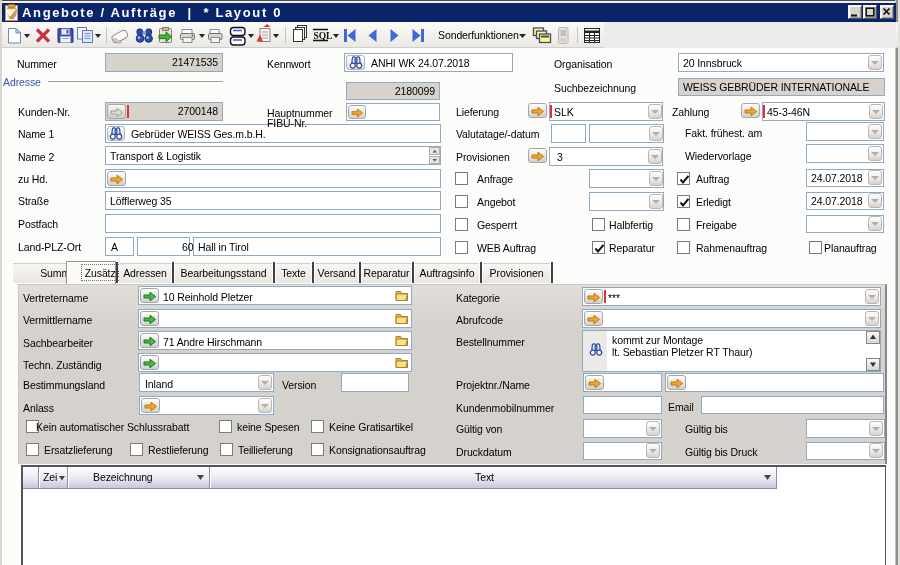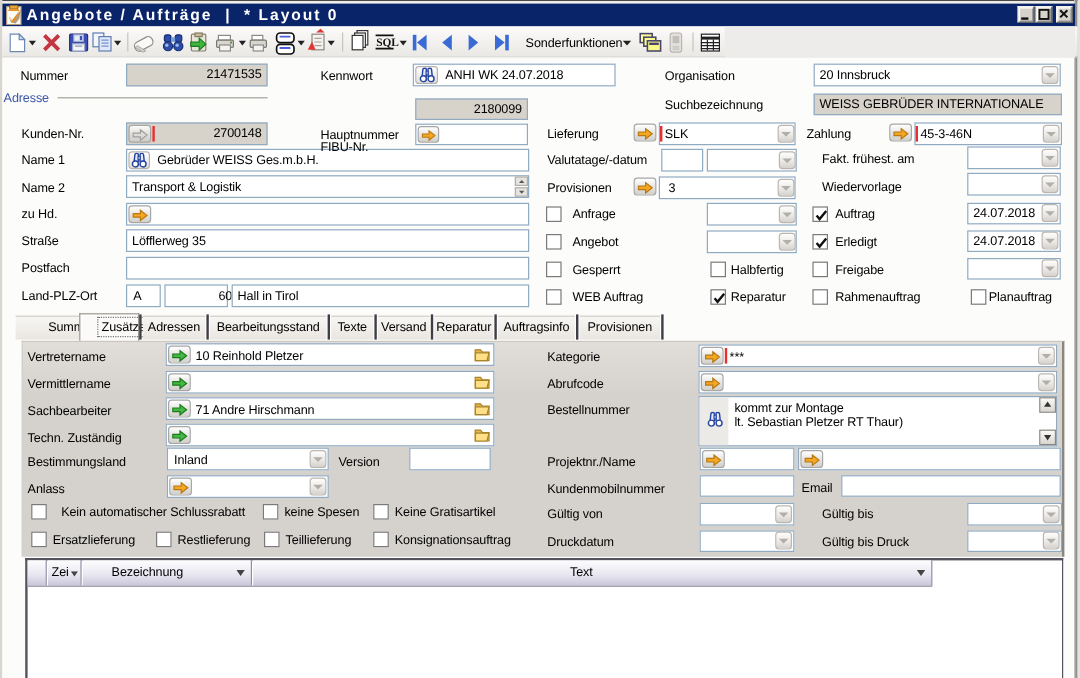--- a/index.html
+++ b/index.html
@@ -551,21 +551,21 @@
       <path d="M1 4 h6 V1.2 L12.5 5.5 L7 9.8 V7 H1 z" fill="#f5a623" stroke="#b87a10"></path>
     </svg>
   </div>
 
 <div class="lbl" style="left:456px;top:402px;">Kundenmobilnummer</div>
 <div class="fld" style="left:583px;top:396px;width:79px;height:18px;"></div>
 <div class="lbl" style="left:668px;top:401px;">Email</div>
 <div class="fld" style="left:701px;top:396px;width:183px;height:18px;"></div>
 
 <div class="cb" style="left:26px;top:420px;"></div>
-<div class="lbl" style="left:36px;top:421px;margin-left:15px;">Kein automatischer Schlussrabatt</div>
+<div class="lbl" style="left:36px;top:421px;">Kein automatischer Schlussrabatt</div>
 <div class="cb" style="left:219px;top:420px;"></div>
 <div class="lbl" style="left:237px;top:421px;">keine Spesen</div>
 <div class="cb" style="left:311px;top:420px;"></div>
 <div class="lbl" style="left:329px;top:421px;">Keine Gratisartikel</div>
 
 <div class="cb" style="left:26px;top:443px;"></div>
 <div class="lbl" style="left:44px;top:444px;">Ersatzlieferung</div>
 <div class="cb" style="left:130px;top:443px;"></div>
 <div class="lbl" style="left:148px;top:444px;text-align:right;">Restlieferung</div>
 <div class="cb" style="left:220px;top:443px;"></div>

